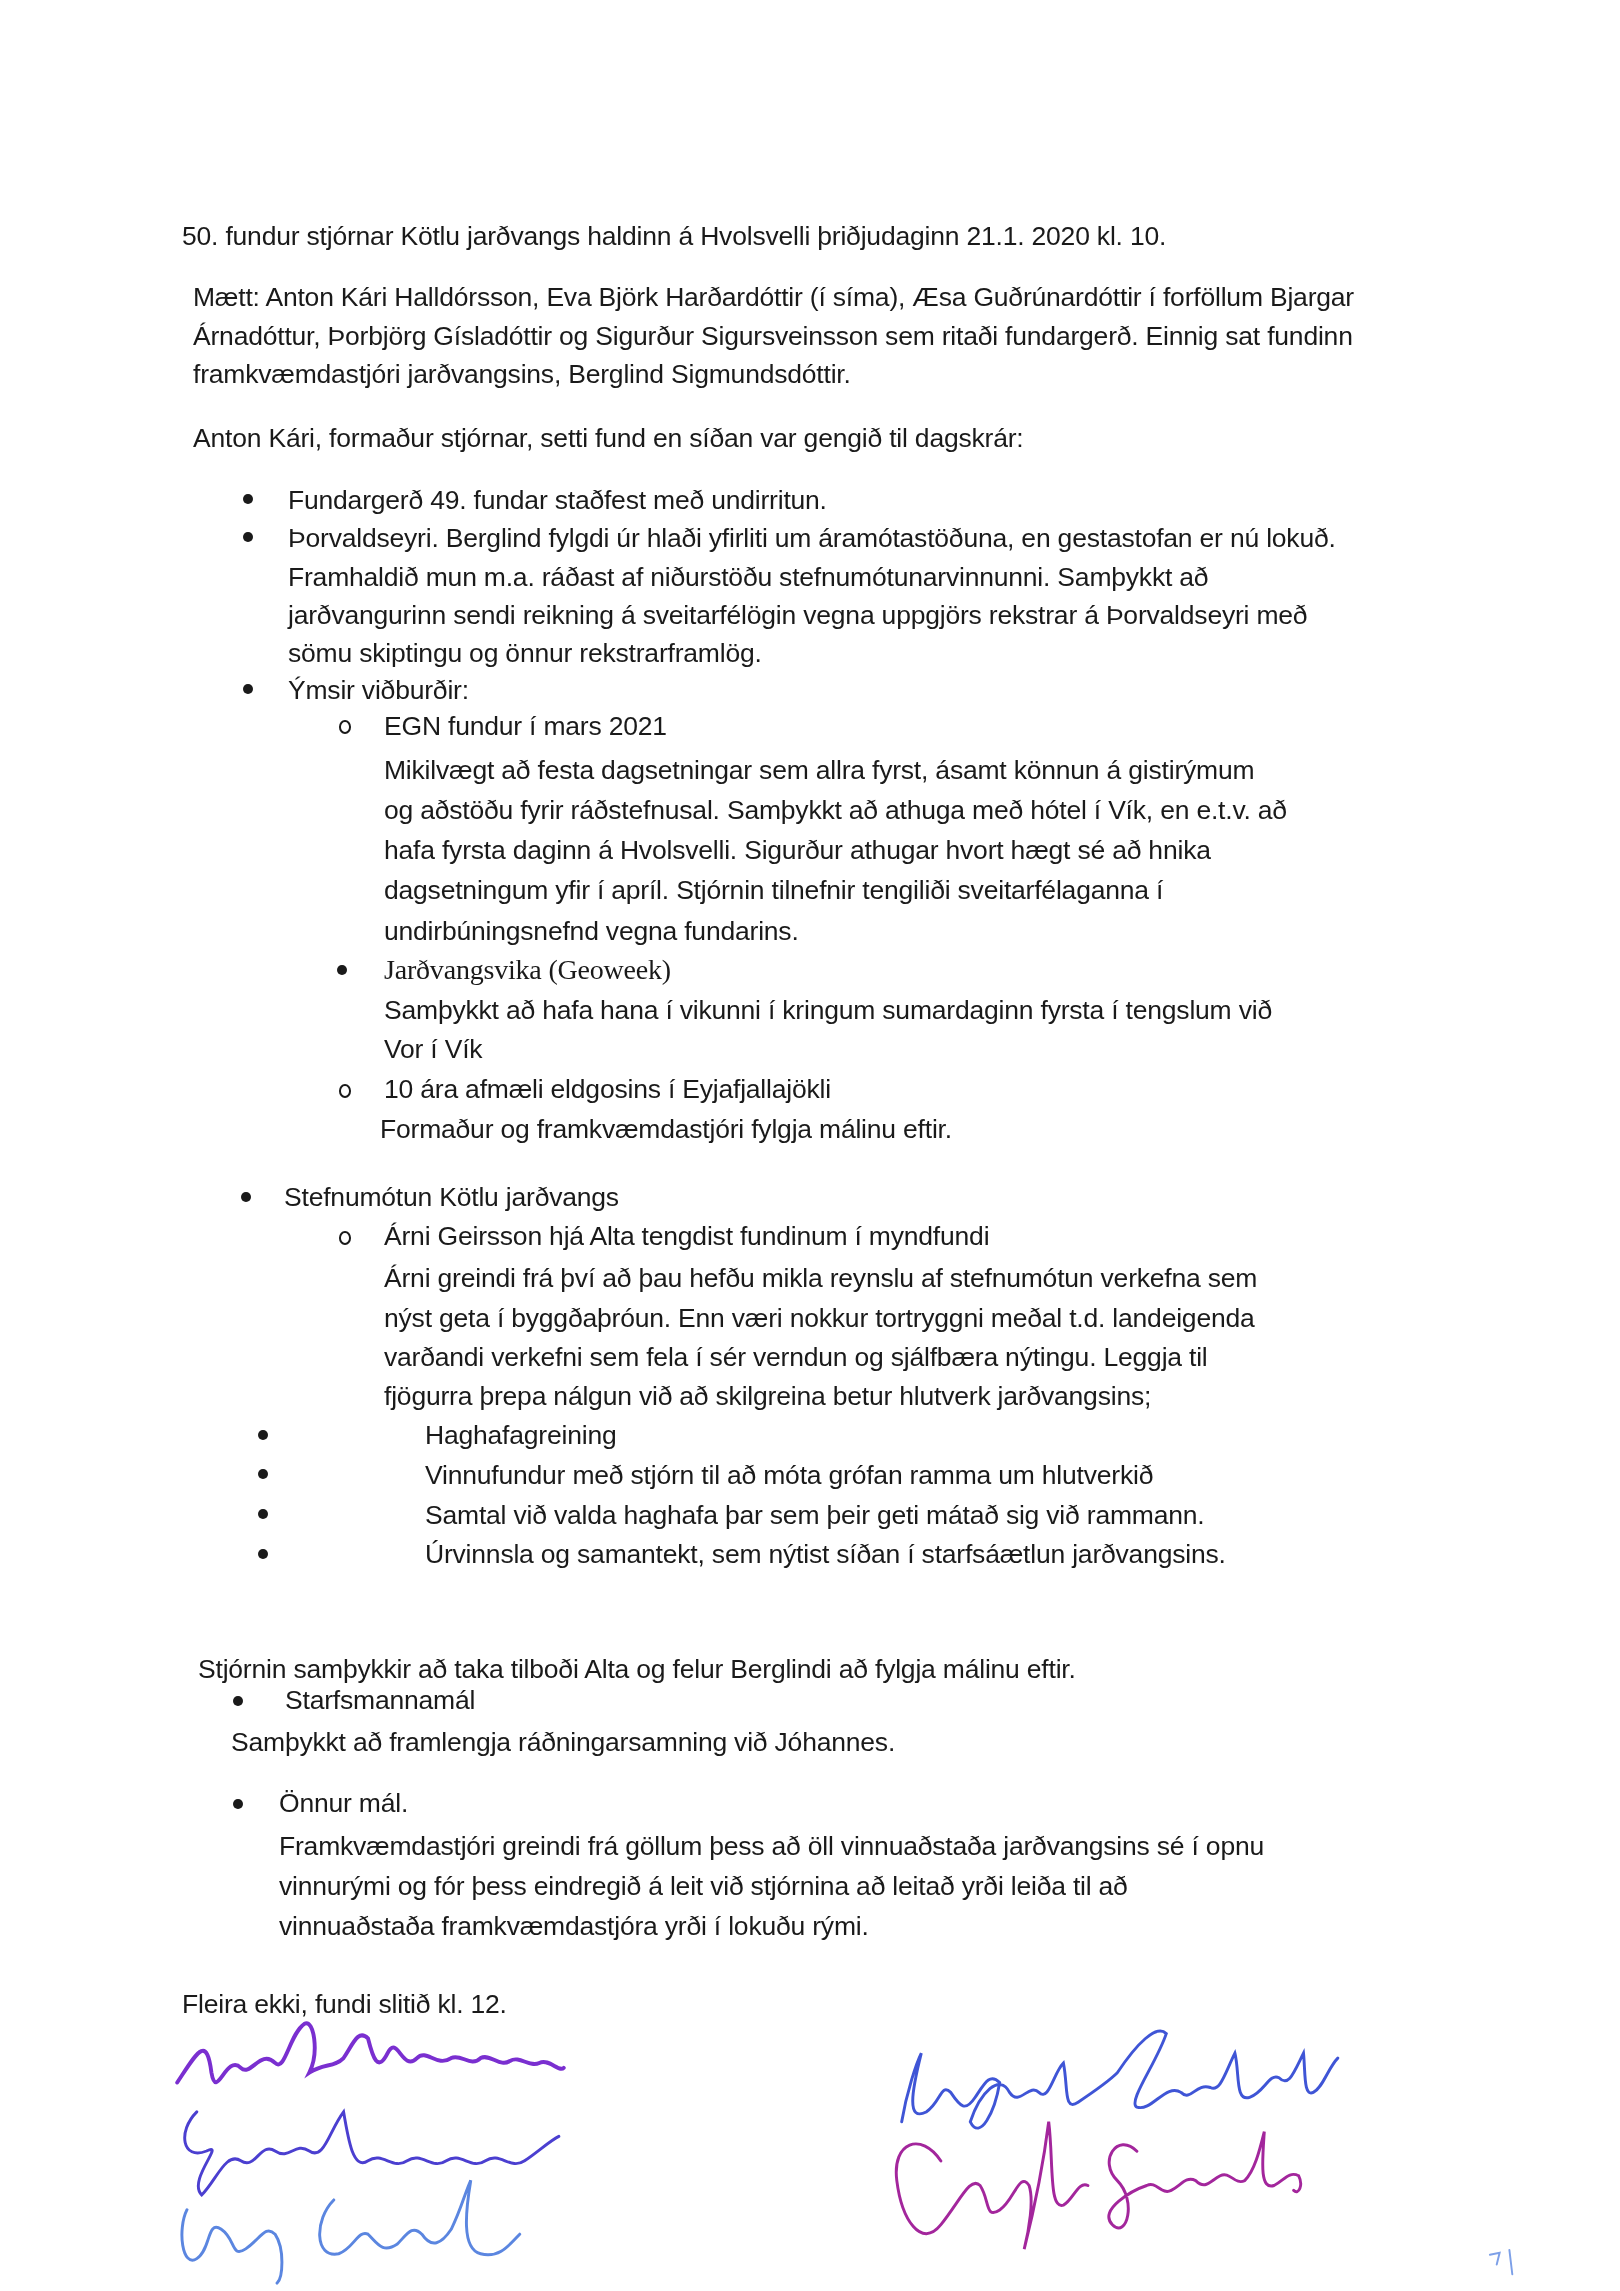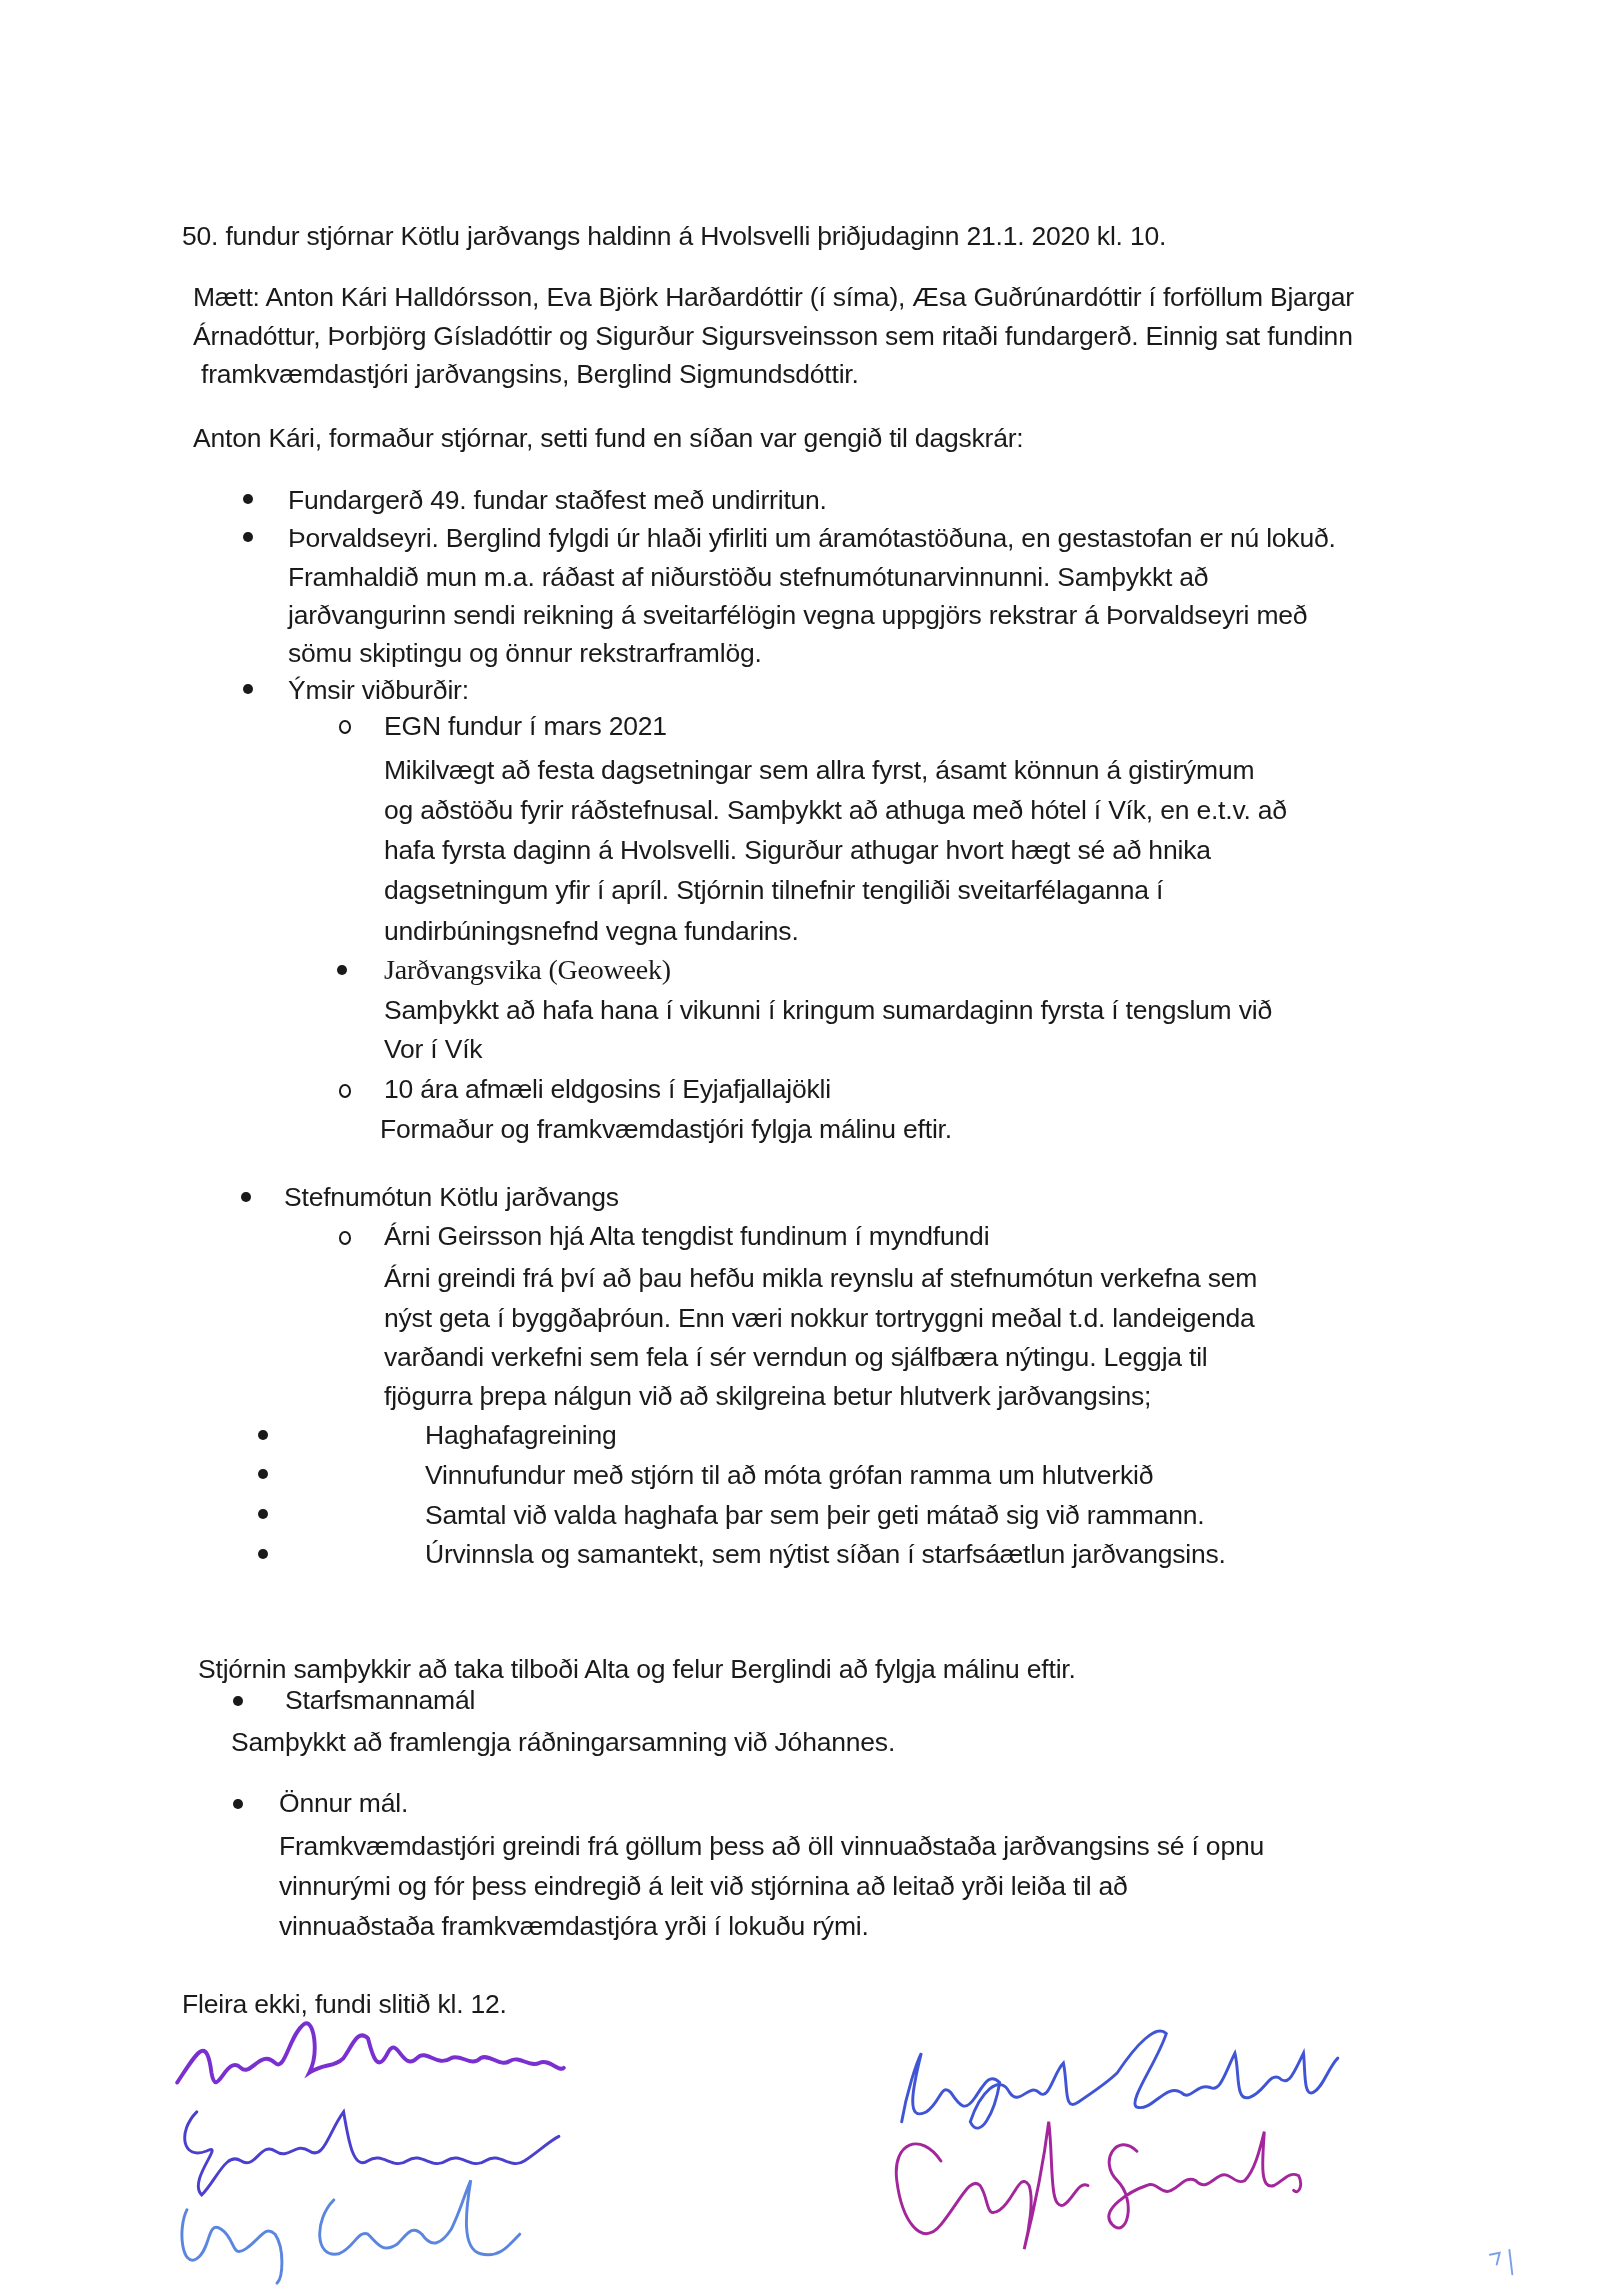--- a/index.html
+++ b/index.html
@@ -14,21 +14,21 @@
   </style>
 </head>
 <body>
 
 <div class="page">
 
   <div class="t" style="left:182px;top:218px;">50. fundur stjórnar Kötlu jarðvangs haldinn á Hvolsvelli þriðjudaginn 21.1. 2020 kl. 10.</div>
 
   <div class="t" style="left:193px;top:279px;text-align:right;">Mætt: Anton Kári Halldórsson, Eva Björk Harðardóttir (í síma), Æsa Guðrúnardóttir í forföllum Bjargar</div>
   <div class="t" style="left:193px;top:318px;">Árnadóttur, Þorbjörg Gísladóttir og Sigurður Sigursveinsson sem ritaði fundargerð. Einnig sat fundinn</div>
-  <div class="t" style="left:193px;top:356px;margin-left:8px;">framkvæmdastjóri jarðvangsins, Berglind Sigmundsdóttir.</div>
+  <div class="t" style="left:193px;top:356px;">framkvæmdastjóri jarðvangsins, Berglind Sigmundsdóttir.</div>
 
   <div class="t" style="left:193px;top:420px;">Anton Kári, formaður stjórnar, setti fund en síðan var gengið til dagskrár:</div>
 
   <span class="bullet" style="left:243px;top:494px;"></span>
   <div class="t" style="left:288px;top:482px;">Fundargerð 49. fundar staðfest með undirritun.</div>
 
   <span class="bullet" style="left:243px;top:532px;"></span>
   <div class="t" style="left:288px;top:520px;">Þorvaldseyri. Berglind fylgdi úr hlaði yfirliti um áramótastöðuna, en gestastofan er nú lokuð.</div>
   <div class="t" style="left:288px;top:559px;">Framhaldið mun m.a. ráðast af niðurstöðu stefnumótunarvinnunni. Samþykkt að</div>
   <div class="t" style="left:288px;top:597px;">jarðvangurinn sendi reikning á sveitarfélögin vegna uppgjörs rekstrar á Þorvaldseyri með</div>

